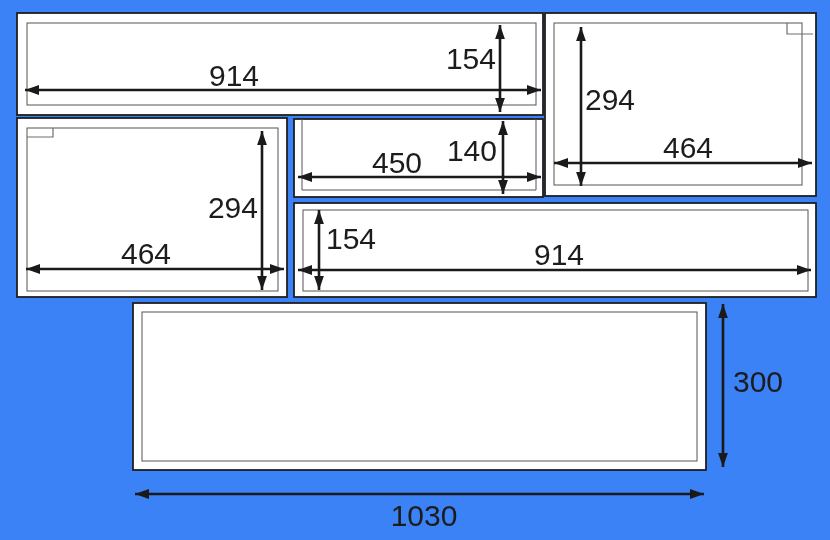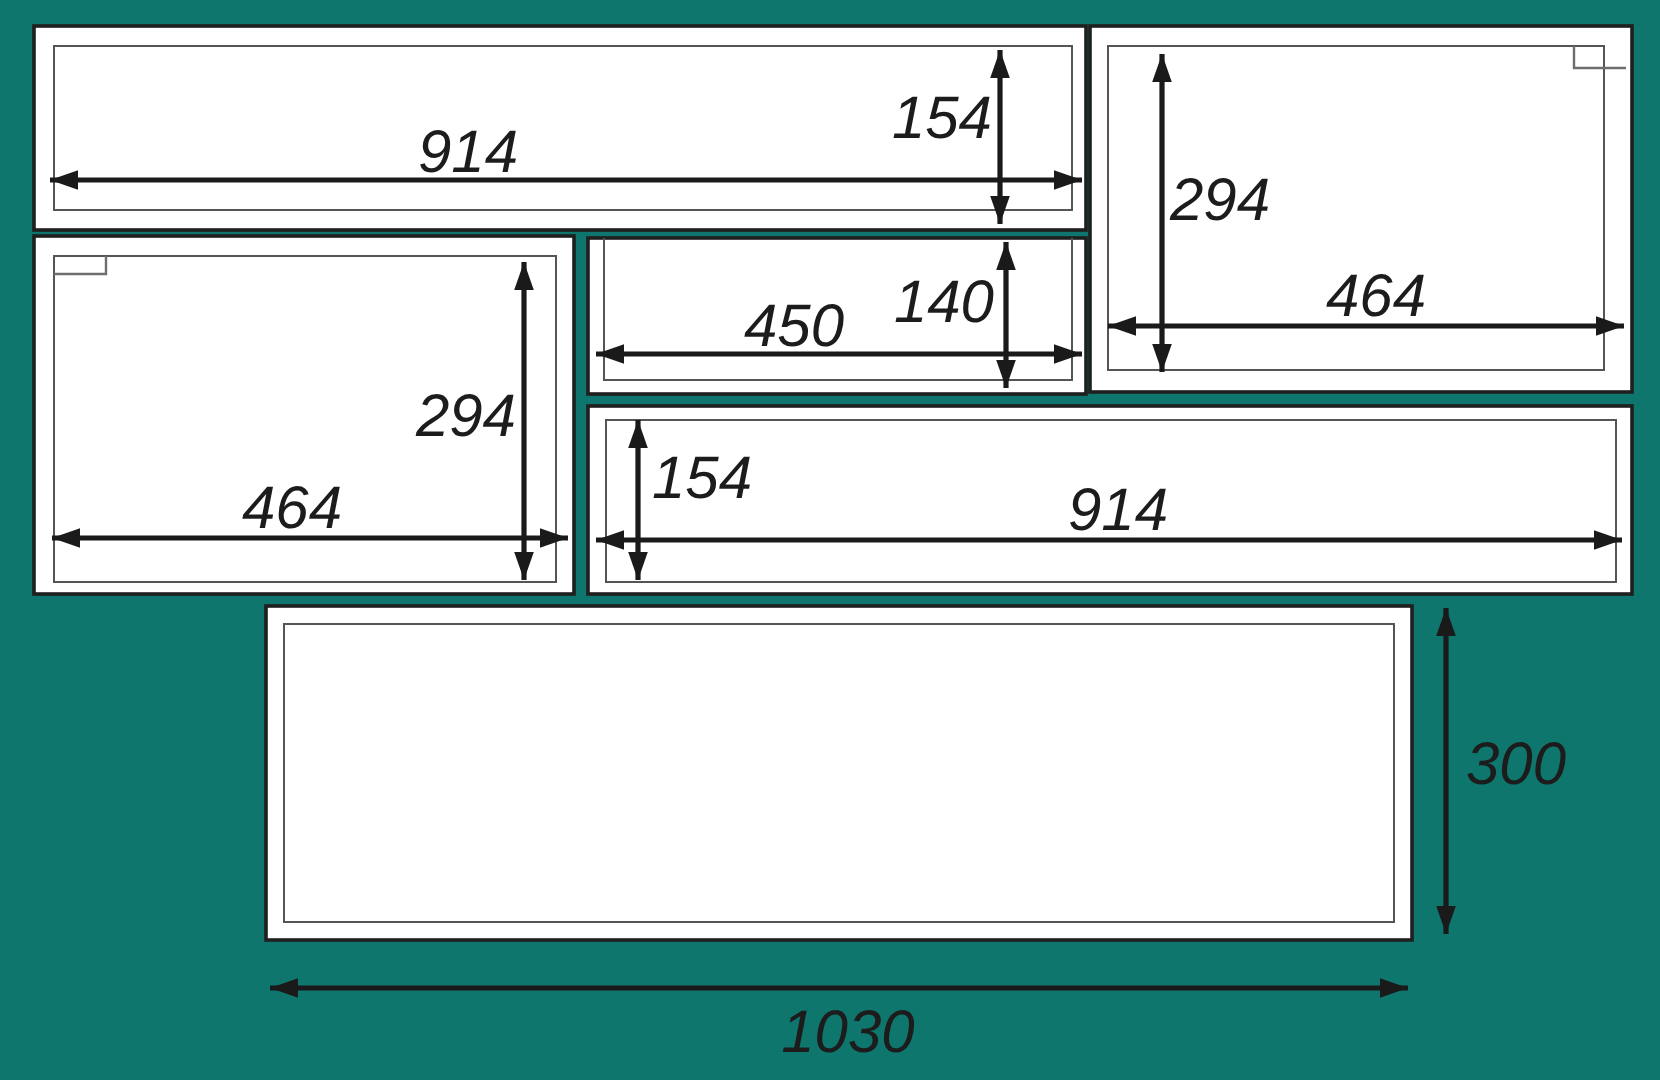--- a/index.html
+++ b/index.html
@@ -1,22 +1,21 @@
 <!DOCTYPE html>
 <html><head>
 <meta charset="utf-8">
 <style>
   html,body{margin:0;padding:0;background:#ffffff;}
   .stage{
     position:relative;
     width:830px;height:540px;
-    background:#0f766e;
+    background:#3b82f6;
     font-family:"Liberation Sans", sans-serif;
     overflow:hidden;
-    font-style:italic;
   }
   svg{display:block;}
   .outer{fill:#ffffff;stroke:#1f1f1f;stroke-width:1.8;}
   .inner{fill:none;stroke:#555555;stroke-width:1;}
   .notch{fill:none;stroke:#6e6e6e;stroke-width:1.2;}
   .dim{stroke:#1a1a1a;stroke-width:2.6;fill:none;}
   .dim-label{
     font-family:"Liberation Sans", sans-serif;
     font-size:30px;
     fill:#1c1c1c;

